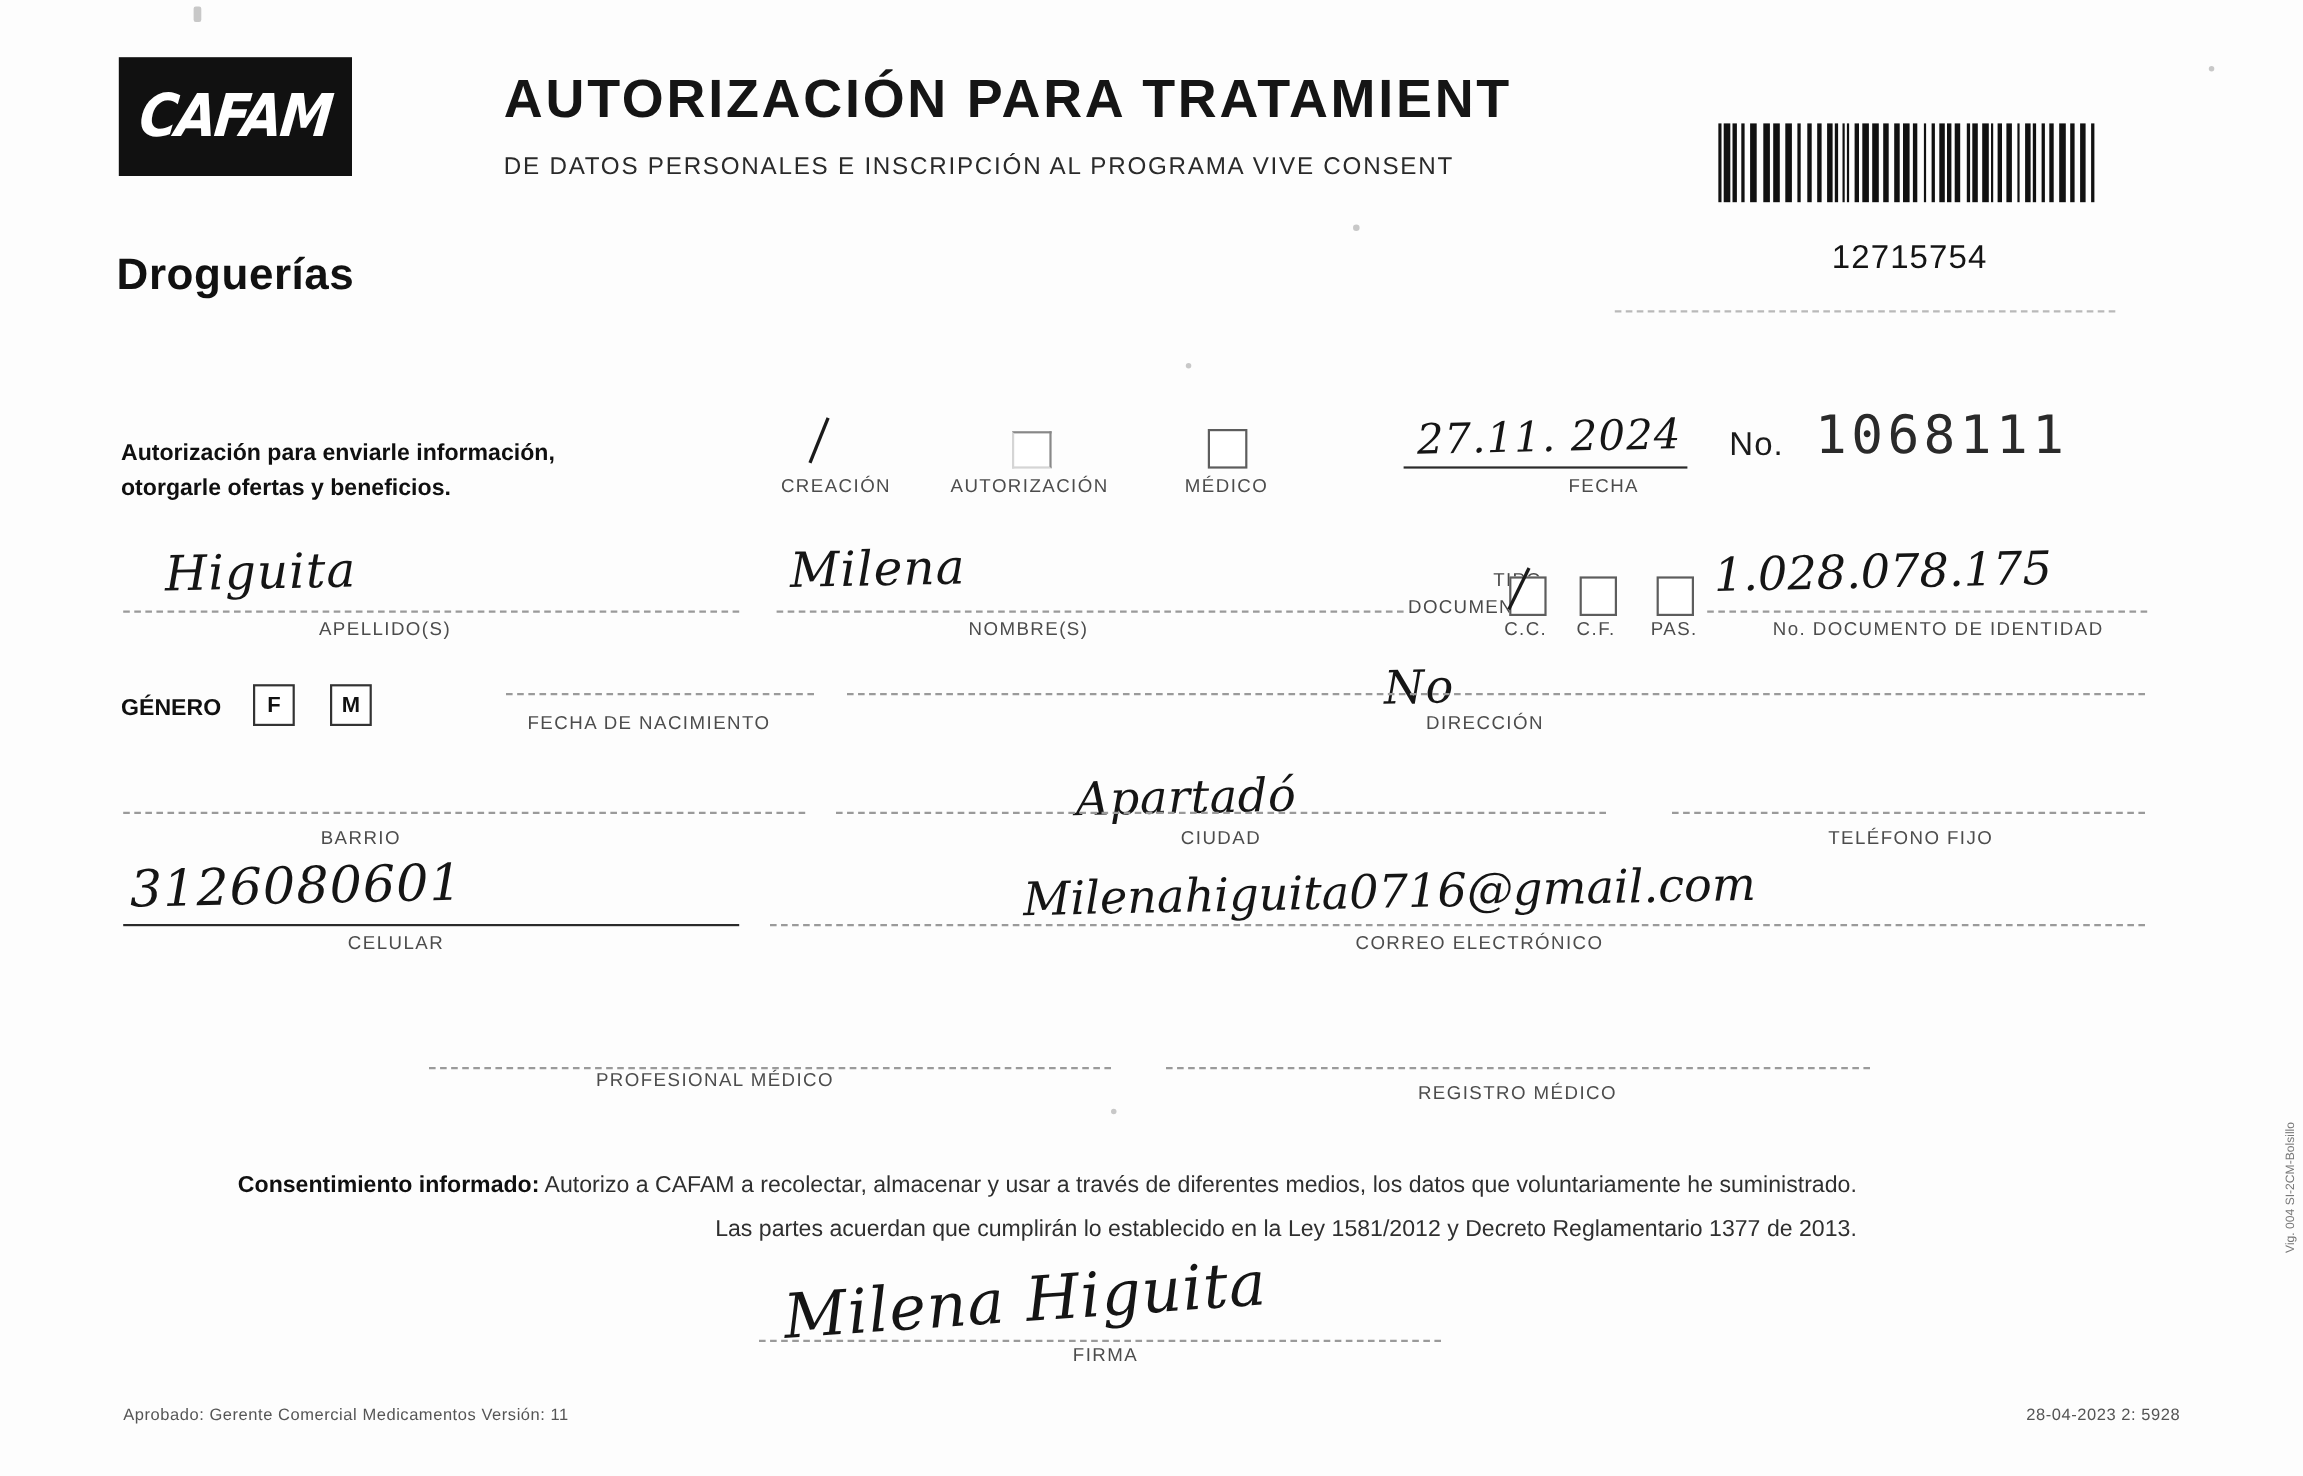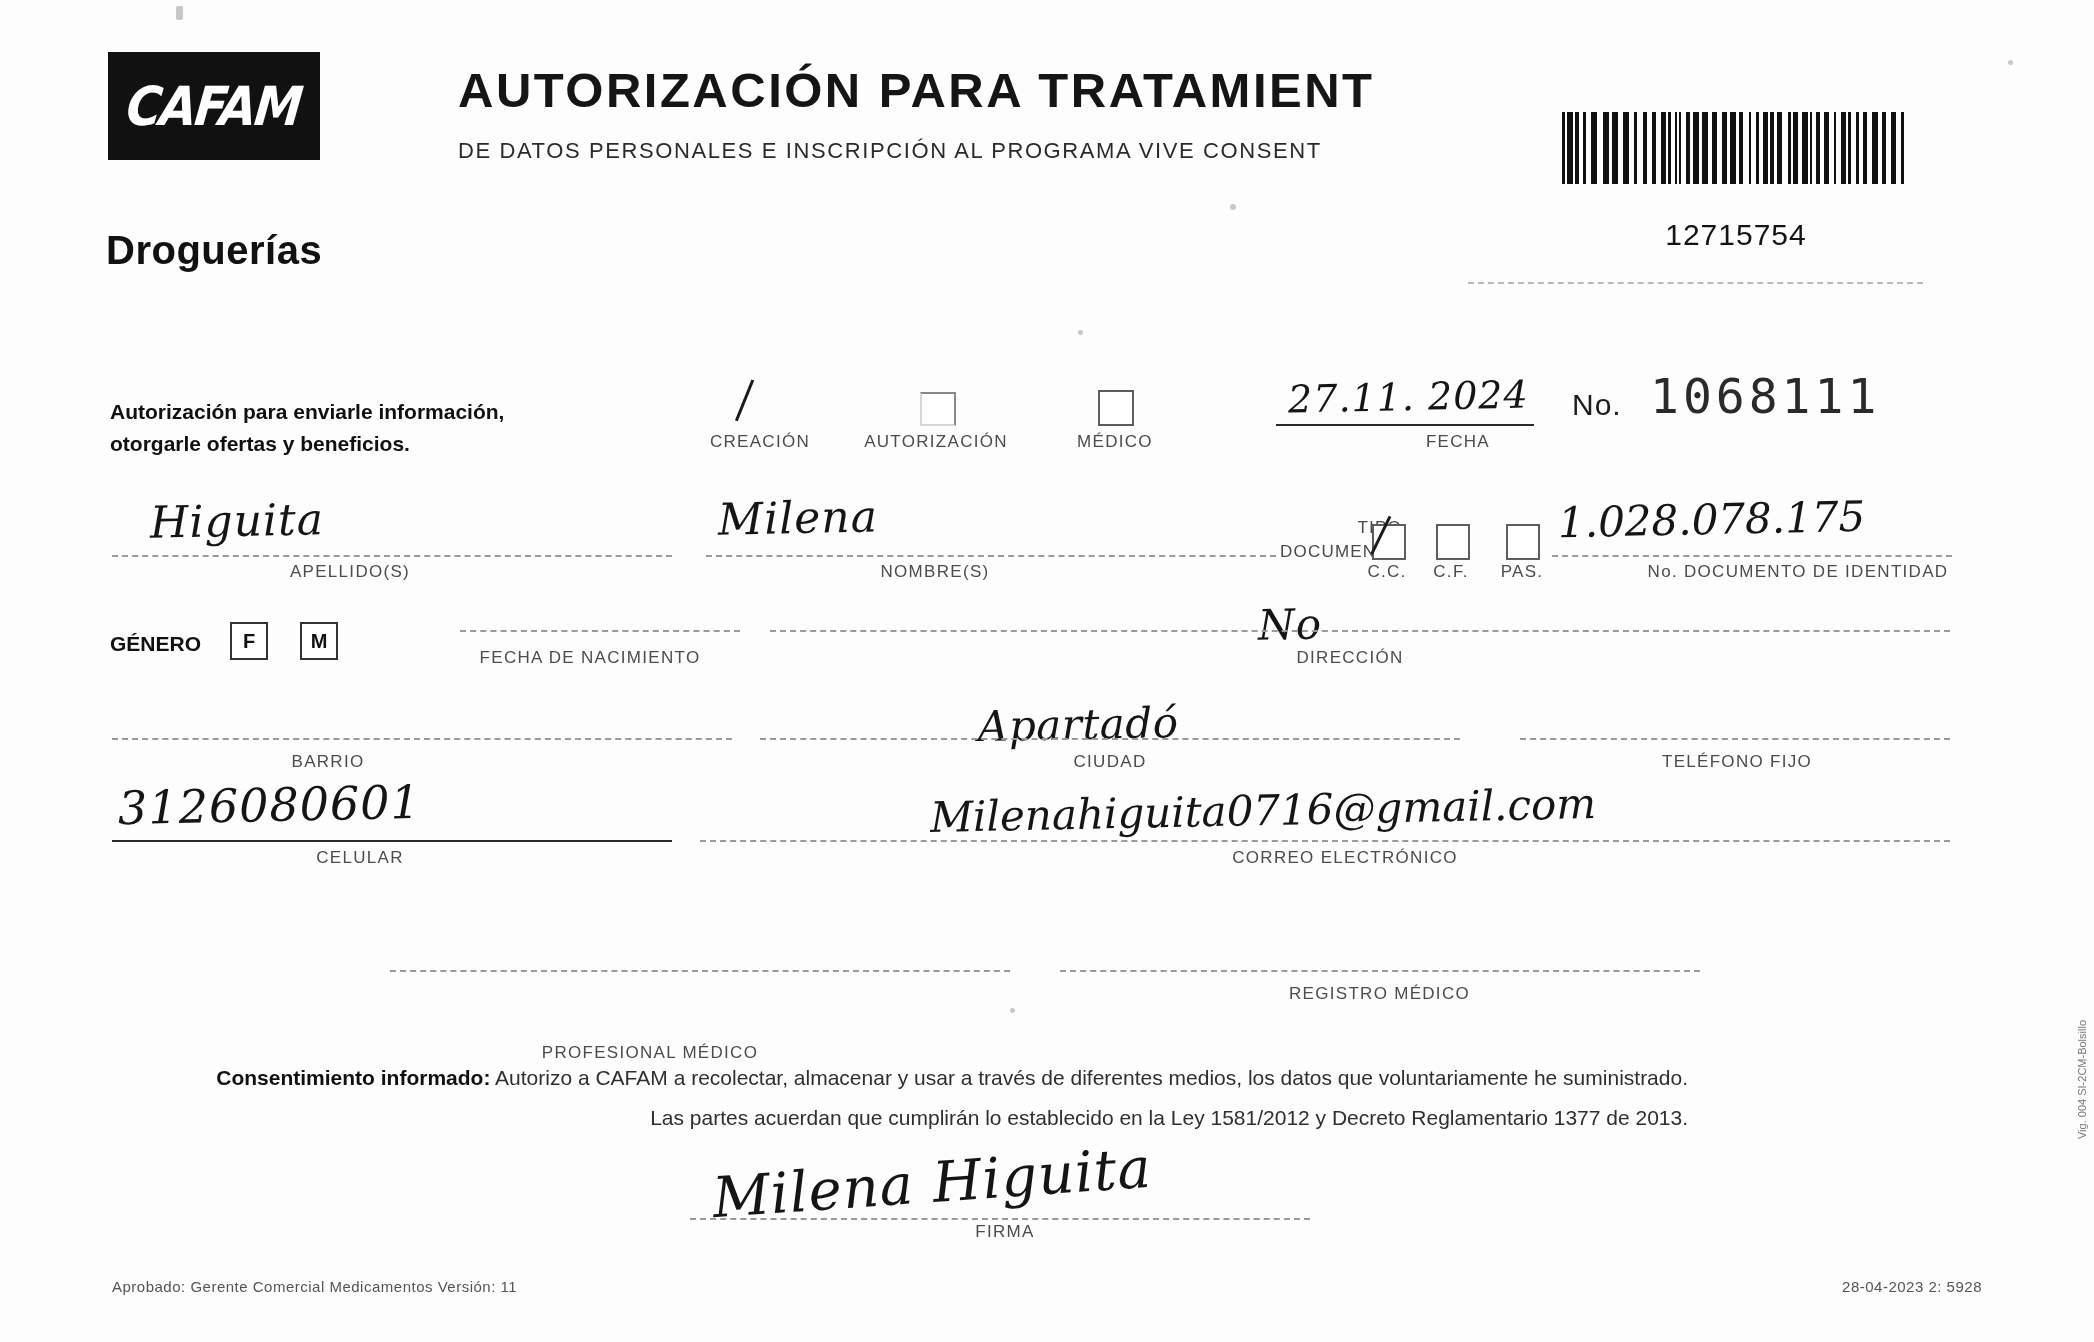--- a/index.html
+++ b/index.html
@@ -331,21 +331,21 @@
 
   <div class="abs chk" style="left:1436px; top:524px; width:30px; height:32px;"></div>
   <div class="field-label-center" style="left:1418px; top:562px; width:66px;">C.F.</div>
 
   <div class="abs chk" style="left:1506px; top:524px; width:30px; height:32px;">
   </div>
   <div class="field-label-center" style="left:1484px; top:562px; width:76px;">PAS.</div>
 
   <div class="abs hand" style="left:1558px; top:495px; font-size:42px; letter-spacing:0;">1.028.078.175</div>
   <div class="abs dash-line" style="left:1552px; top:555px; width:400px;"></div>
-  <div class="field-label-center" style="left:1608px; top:562px; width:380px;">No. DOCUMENTO DE IDENTIDAD</div>
+  <div class="field-label-center" style="left:1572px; top:562px; width:380px;">No. DOCUMENTO DE IDENTIDAD</div>
 
   <div class="abs bold-label" style="left:110px; top:632px;">GÉNERO</div>
   <div class="gender-box" style="left:230px; top:622px;">F</div>
   <div class="gender-box" style="left:300px; top:622px;">M</div>
 
   <div class="abs dash-line" style="left:460px; top:630px; width:280px;"></div>
   <div class="field-label-center" style="left:400px; top:648px; width:380px;">FECHA DE NACIMIENTO</div>
 
   <div class="abs hand" style="left:1258px; top:600px; font-size:42px;">No</div>
   <div class="abs dash-line" style="left:770px; top:630px; width:1180px;"></div>
@@ -363,21 +363,21 @@
 
   <div class="abs hand" style="left:118px; top:778px; font-size:46px; letter-spacing:1px;">3126080601</div>
   <div class="abs solid-line" style="left:112px; top:840px; width:560px;"></div>
   <div class="field-label-center" style="left:270px; top:848px; width:180px;">CELULAR</div>
 
   <div class="abs hand" style="left:930px; top:786px; font-size:42px; letter-spacing:0;">Milenahiguita0716@gmail.com</div>
   <div class="abs dash-line" style="left:700px; top:840px; width:1250px;"></div>
   <div class="field-label-center" style="left:1180px; top:848px; width:330px;">CORREO ELECTRÓNICO</div>
 
   <div class="abs dash-line" style="left:390px; top:970px; width:620px;"></div>
-  <div class="field-label-center" style="left:480px; top:1043px; width:340px;">PROFESIONAL MÉDICO</div>
+  <div class="field-label-center" style="left:480px; top:972px; width:340px;">PROFESIONAL MÉDICO</div>
 
   <div class="abs dash-line" style="left:1060px; top:970px; width:640px;"></div>
   <div class="field-label-center" style="left:1130px; top:984px; width:340px;text-align:right;">REGISTRO MÉDICO</div>
 
   <div class="consent">
     <b>Consentimiento informado:</b><span> Autorizo a CAFAM a recolectar, almacenar y usar a través de diferentes medios, los datos que voluntariamente he suministrado.</span><br>
     <span>Las partes acuerdan que cumplirán lo establecido en la Ley 1581/2012 y Decreto Reglamentario 1377 de 2013.</span>
   </div>
 
   <div class="abs hand" style="left:712px; top:1150px; font-size:56px; transform:rotate(-4deg); font-family:'DejaVu Serif', serif;">Milena Higuita</div>

